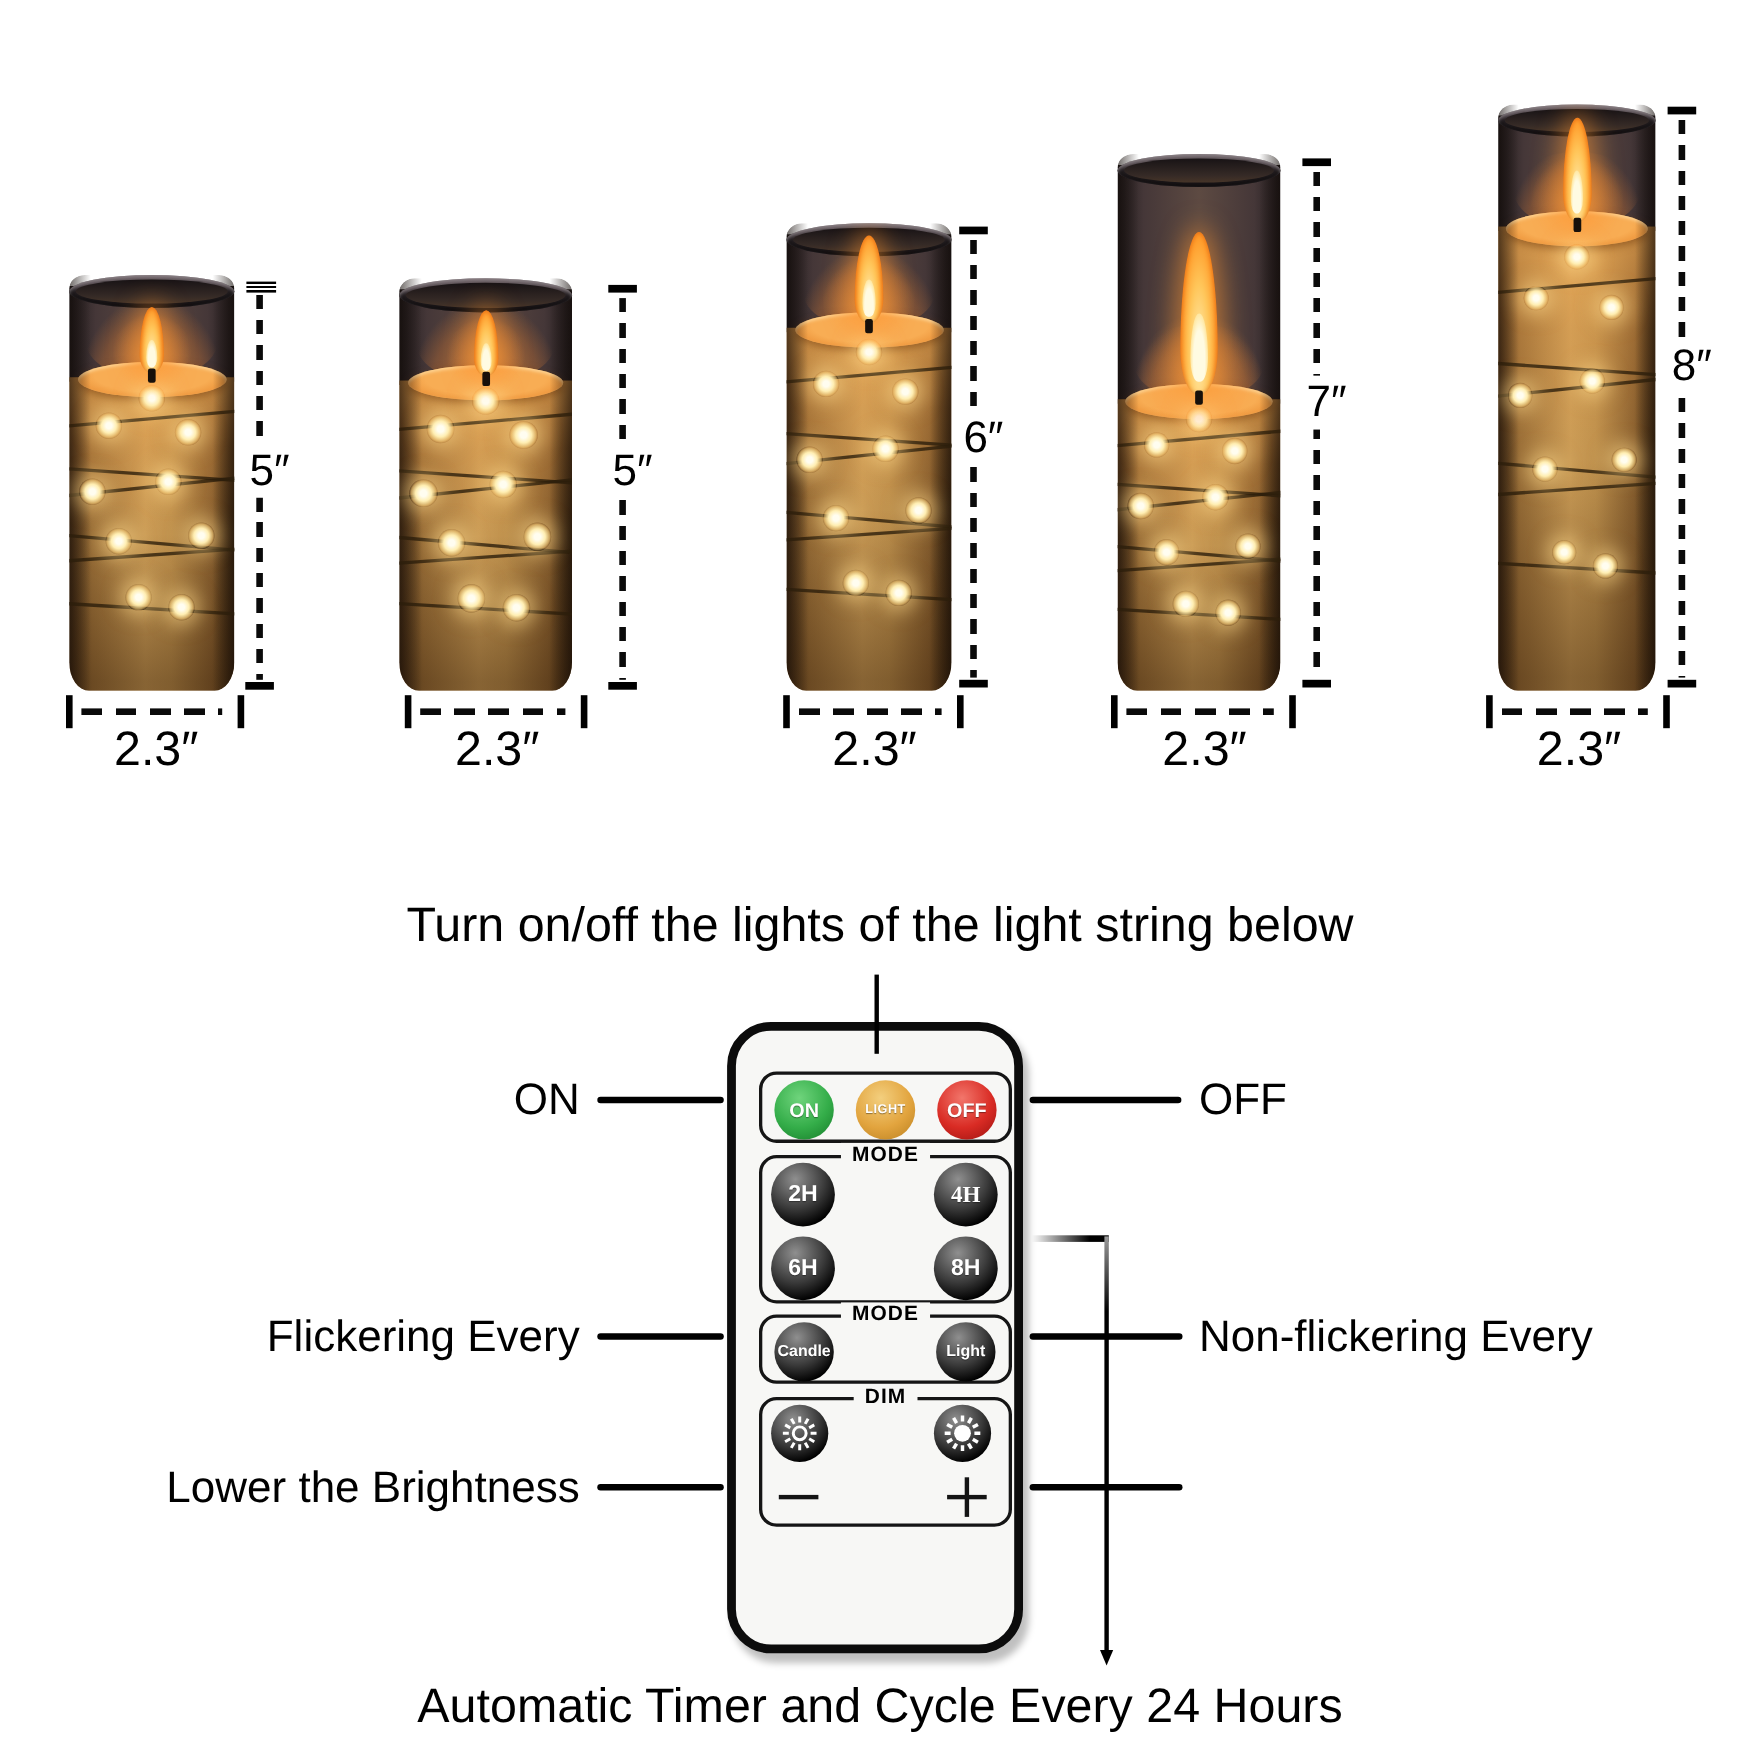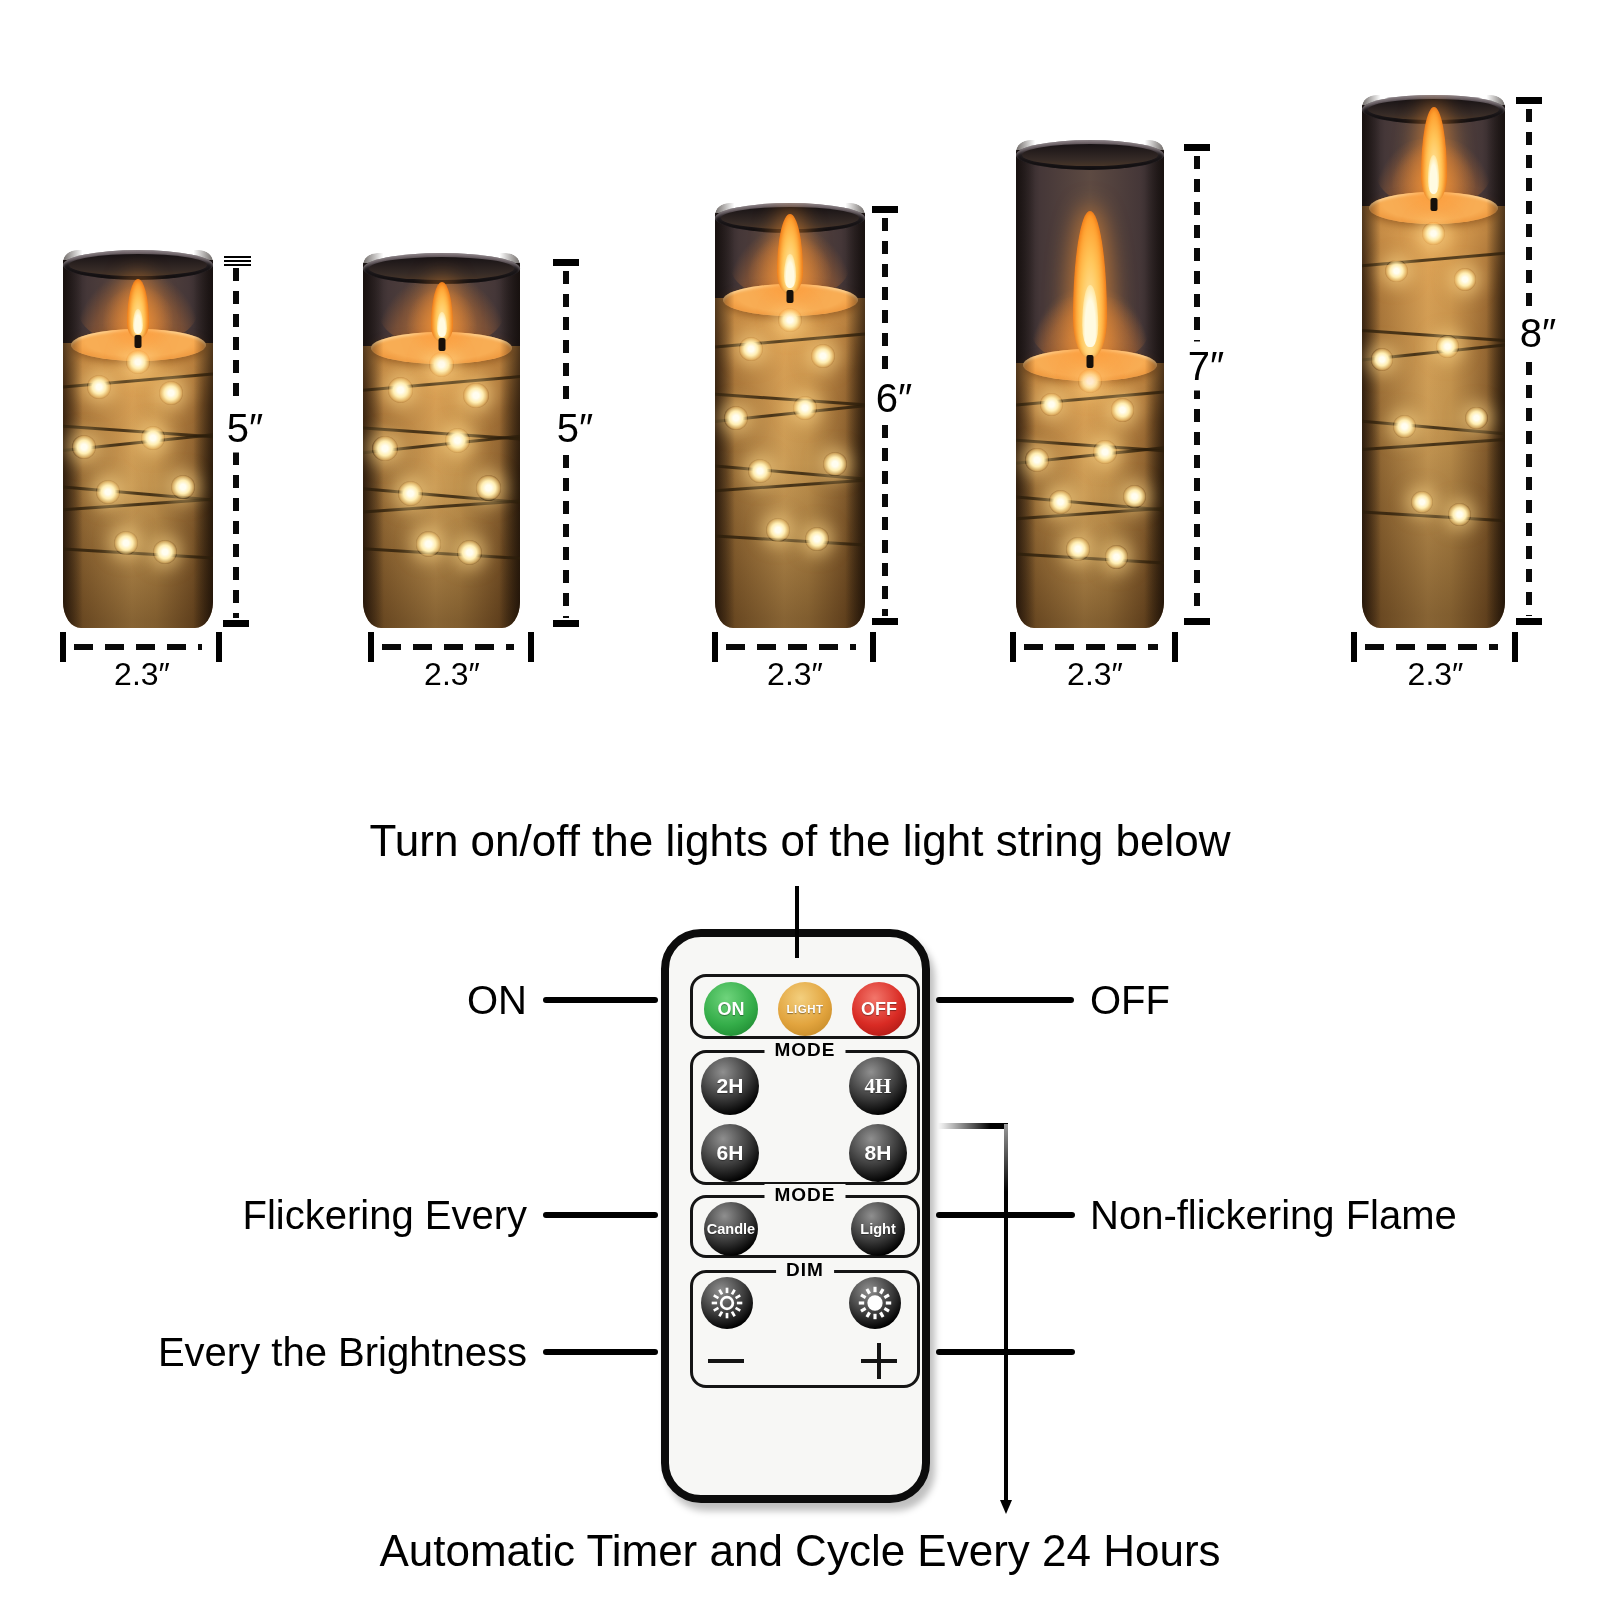--- a/index.html
+++ b/index.html
@@ -46,21 +46,21 @@
   .vdim-line{position:absolute;width:6px;
      background:repeating-linear-gradient(180deg,#0a0a0a 0 13px,rgba(0,0,0,0) 13px 23px);}
   .vdim-tick{position:absolute;width:26px;height:7px;background:#000;}
   .vdim-glyph{position:absolute;width:27px;height:10px;
      background:linear-gradient(180deg,#000 0 2px,#fff 2px 4px,#000 4px 6px,#fff 6px 8px,#000 8px 10px);}
   .vdim-label{position:absolute;transform:translate(-50%,-50%);background:#fff;
      font-size:40px;padding:2px 5px;white-space:nowrap;}
   .hdim-tick{position:absolute;width:6px;height:30px;background:#000;}
   .hdim-line{position:absolute;height:6px;
      background:repeating-linear-gradient(90deg,#0a0a0a 0 19px,rgba(0,0,0,0) 19px 31px);}
-  .hdim-label{position:absolute;transform:translate(-50%,0);font-size:32px;white-space:nowrap;}
+  .hdim-label{position:absolute;transform:translate(-50%,0);font-size:44px;white-space:nowrap;}
 
   
   #remote{position:absolute;left:661px;top:929px;width:269px;height:574px;box-sizing:border-box;
      background:#f7f7f5;border:8px solid #0c0c0c;border-radius:40px;
      box-shadow:5px 8px 7px rgba(0,0,0,.25);}
   .rc-group{position:absolute;left:21px;width:230px;box-sizing:border-box;
      border:3px solid #151515;border-radius:16px;}
   .rc-section-label{position:absolute;transform:translate(-50%,-50%);background:#f7f7f5;
      padding:0 10px;font-size:19px;font-weight:bold;letter-spacing:1px;white-space:nowrap;}
   .rc-btn{position:absolute;border-radius:50%;display:flex;align-items:center;justify-content:center;
@@ -345,24 +345,24 @@
 
   <div class="ann-label right-al" style="right:1073px;top:974px;">ON</div>
   <div class="ann-line" style="left:543px;top:997px;width:115px;"></div>
 
   <div class="ann-label" style="left:1090px;top:974px;">OFF</div>
   <div class="ann-line" style="left:936px;top:997px;width:138px;"></div>
 
   <div class="ann-label right-al" style="right:1073px;top:1189px;">Flickering Every</div>
   <div class="ann-line" style="left:543px;top:1212px;width:115px;"></div>
 
-  <div class="ann-label" style="left:1090px;top:1189px;">Non-flickering Flame</div>
+  <div class="ann-label" style="left:1090px;top:1189px;">Non-flickering Every</div>
   <div class="ann-line" style="left:936px;top:1212px;width:139px;"></div>
 
-  <div class="ann-label right-al" style="right:1073px;top:1326px;">Every the Brightness</div>
+  <div class="ann-label right-al" style="right:1073px;top:1326px;">Lower the Brightness</div>
   <div class="ann-line" style="left:543px;top:1349px;width:115px;"></div>
 
   <div class="ann-line" style="left:936px;top:1349px;width:139px;"></div>
 
   <div id="v24-stub"></div>
   <div id="v24-line"></div>
   <div id="v24-tip"></div>
 
   <div id="footer-text">Automatic Timer and Cycle Every 24 Hours</div>
 </div>

